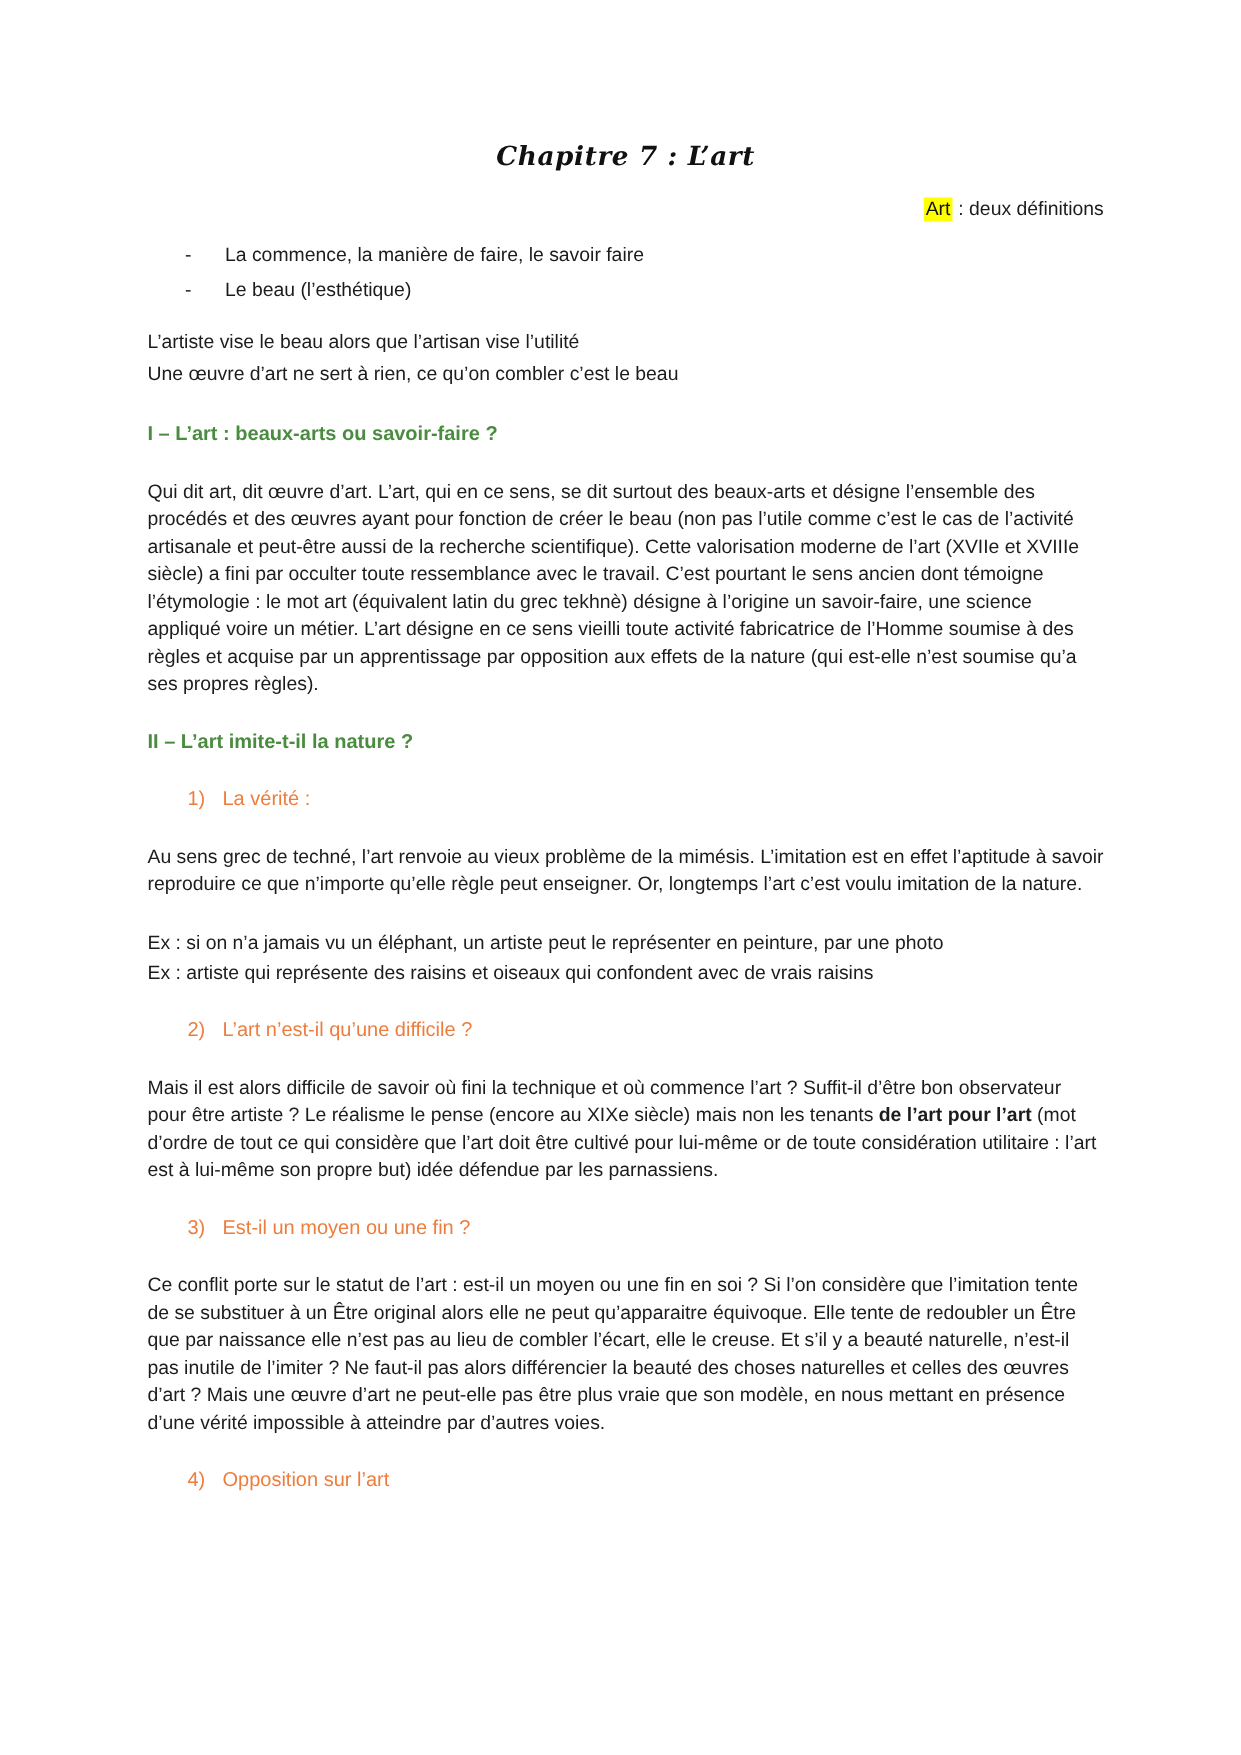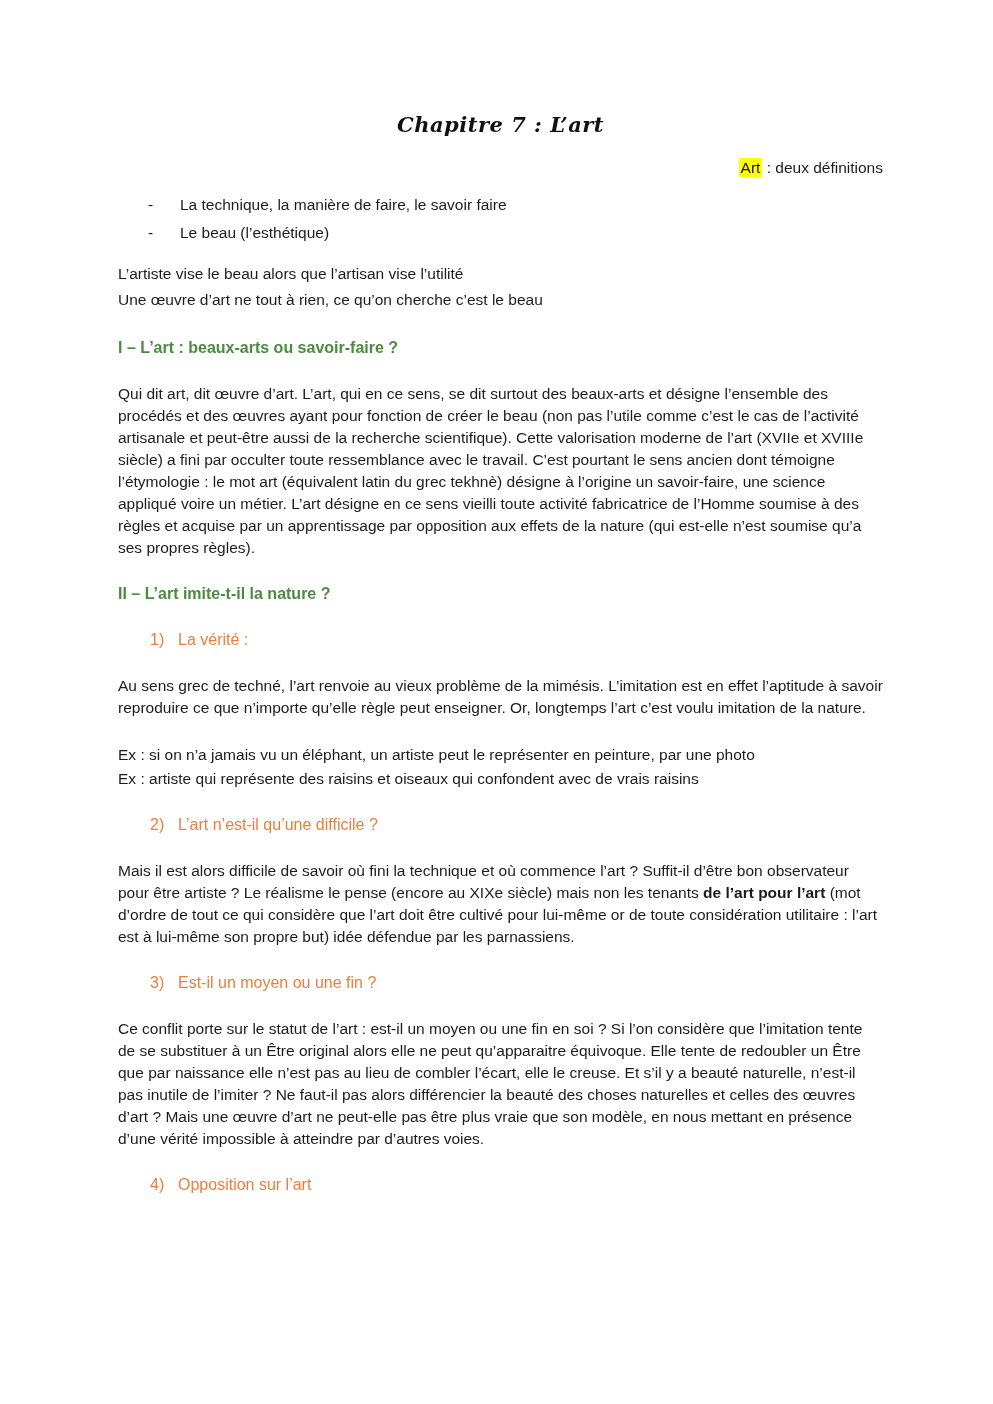--- a/index.html
+++ b/index.html
@@ -96,31 +96,31 @@
 
 <div class="page">
 
   <h1 class="title">Chapitre 7 : L’art</h1>
 
   <p class="line intro-line"><mark>Art</mark><span> : deux définitions</span></p>
 
   <ul class="dash-list">
     <li class="dash-item">
         <span class="dash">-</span>
-        <span>La technique, la manière de faire, le savoir faire</span>
+        <span>La commence, la manière de faire, le savoir faire</span>
       </li>
     <li class="dash-item">
         <span class="dash">-</span>
         <span>Le beau (l’esthétique)</span>
       </li>
   </ul>
 
   <div class="statements">
     <div class="line">L’artiste vise le beau alors que l’artisan vise l’utilité</div>
-    <div class="line">Une œuvre d’art ne tout à rien, ce qu’on cherche c’est le beau</div>
+    <div class="line">Une œuvre d’art ne sert à rien, ce qu’on combler c’est le beau</div>
   </div>
 
   <h2 class="heading">I – L’art : beaux-arts ou savoir-faire ?</h2>
 
   <p class="para">Qui dit art, dit œuvre d’art. L’art, qui en ce sens, se dit surtout des beaux-arts et désigne l’ensemble des procédés et des œuvres ayant pour fonction de créer le beau (non pas l’utile comme c’est le cas de l’activité artisanale et peut-être aussi de la recherche scientifique). Cette valorisation moderne de l’art (XVIIe et XVIIIe siècle) a fini par occulter toute ressemblance avec le travail.  C’est pourtant le sens ancien dont témoigne l’étymologie : le mot art (équivalent latin du grec tekhnè) désigne à l’origine un savoir-faire, une science appliqué voire un métier. L’art désigne en ce sens vieilli toute activité fabricatrice de l’Homme soumise à des règles et acquise par un apprentissage par opposition aux effets de la nature (qui est-elle n’est soumise qu’a ses propres règles).</p>
 
   <h2 class="heading">II – L’art imite-t-il la nature ?</h2>
 
   <div class="subhead">
     <span class="num">1)</span>

